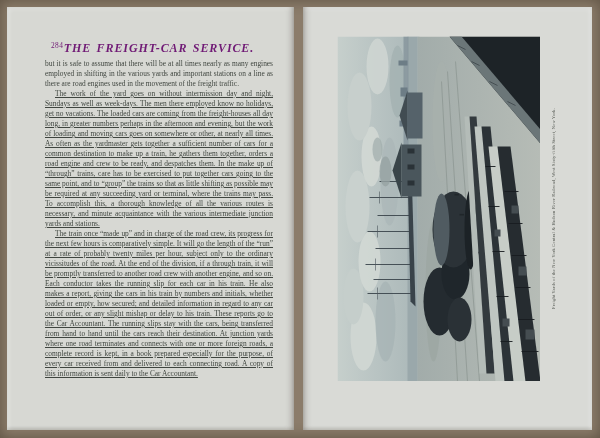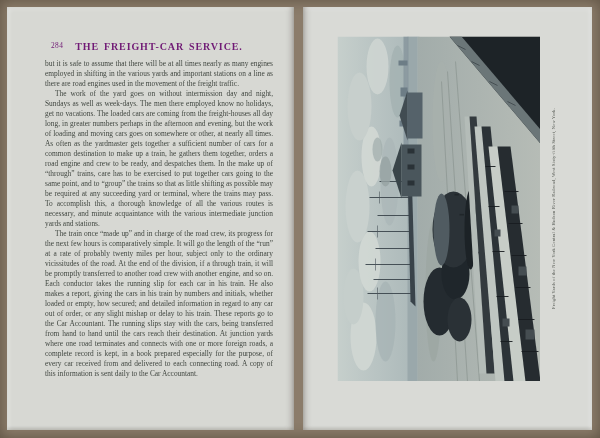--- a/index.html
+++ b/index.html
@@ -31,30 +31,30 @@
   .header-row{
     position:absolute;top:34px;left:38px;width:228px;height:10px;
     color:#701a75;
   }
   .folio{
     position:absolute;left:6px;top:0;
     font-size:7.4px;letter-spacing:.4px;
   }
   .running-head{
     position:absolute;left:0;right:0;top:0;text-align:center;
-    font-size:10px;font-weight:bold;
+    font-size:12px;font-style:italic;font-weight:bold;
     letter-spacing:.9px;word-spacing:1.5px;
   }
   .body-text{
     position:absolute;top:52px;left:38px;width:228px;
     font-size:7.4px;line-height:10px;text-align:justify;
     color:#3f453f;
   }
   .para{margin:0;}
-  .para.indent{text-indent:10px;}
+  .para.indent{text-indent:10px;text-decoration:underline;}
   
   .plate{
     position:absolute;left:34px;top:29px;width:203px;height:345px;
   }
   .plate-art{
     position:absolute;left:0;top:0;width:203px;height:345px;overflow:hidden;
   }
   .plate-art svg{
     position:absolute;left:50%;top:50%;width:345px;height:203px;
     transform:translate(-50%,-50%) rotate(-90deg);

